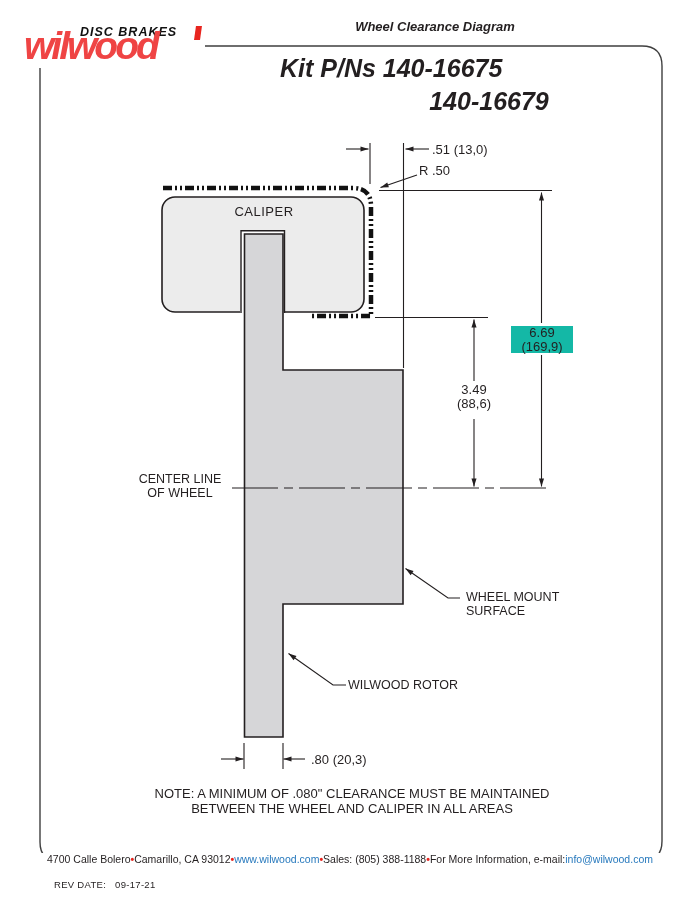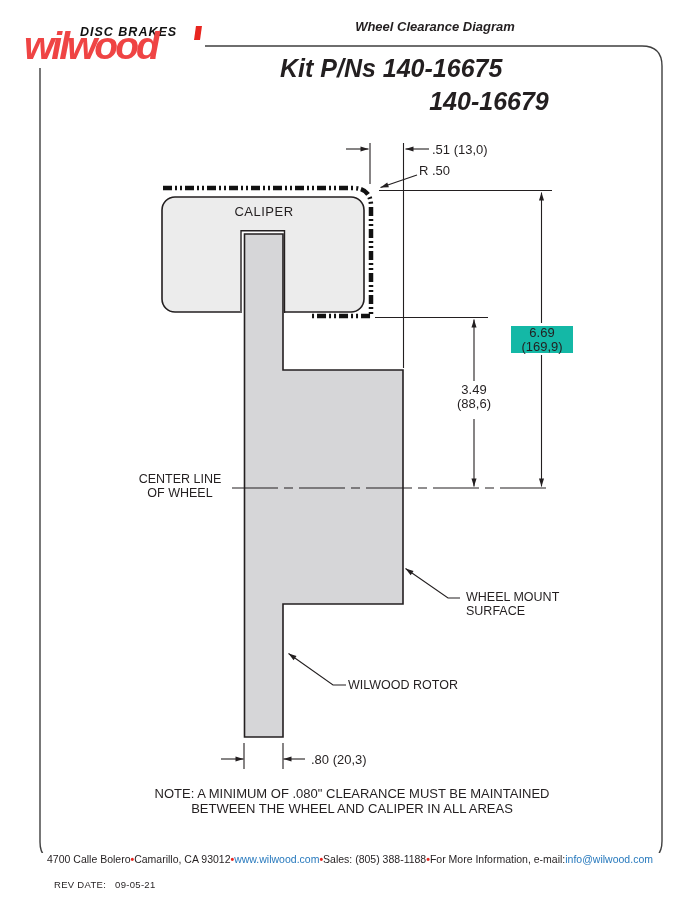--- a/index.html
+++ b/index.html
@@ -143,16 +143,16 @@
     <a href="#">www.wilwood.com</a>
     <span class="sep">•</span>
     <span>Sales: (805) 388-1188</span>
     <span class="sep">•</span>
     <span>For More Information, e-mail:</span>
     <a href="#">info@wilwood.com</a>
   </div>
 
   <div class="txt rev">
     <span>REV DATE:</span>
-    <span>09-05-21</span>
+    <span>09-17-21</span>
   </div>
 
 </div>
 
 </body></html>

